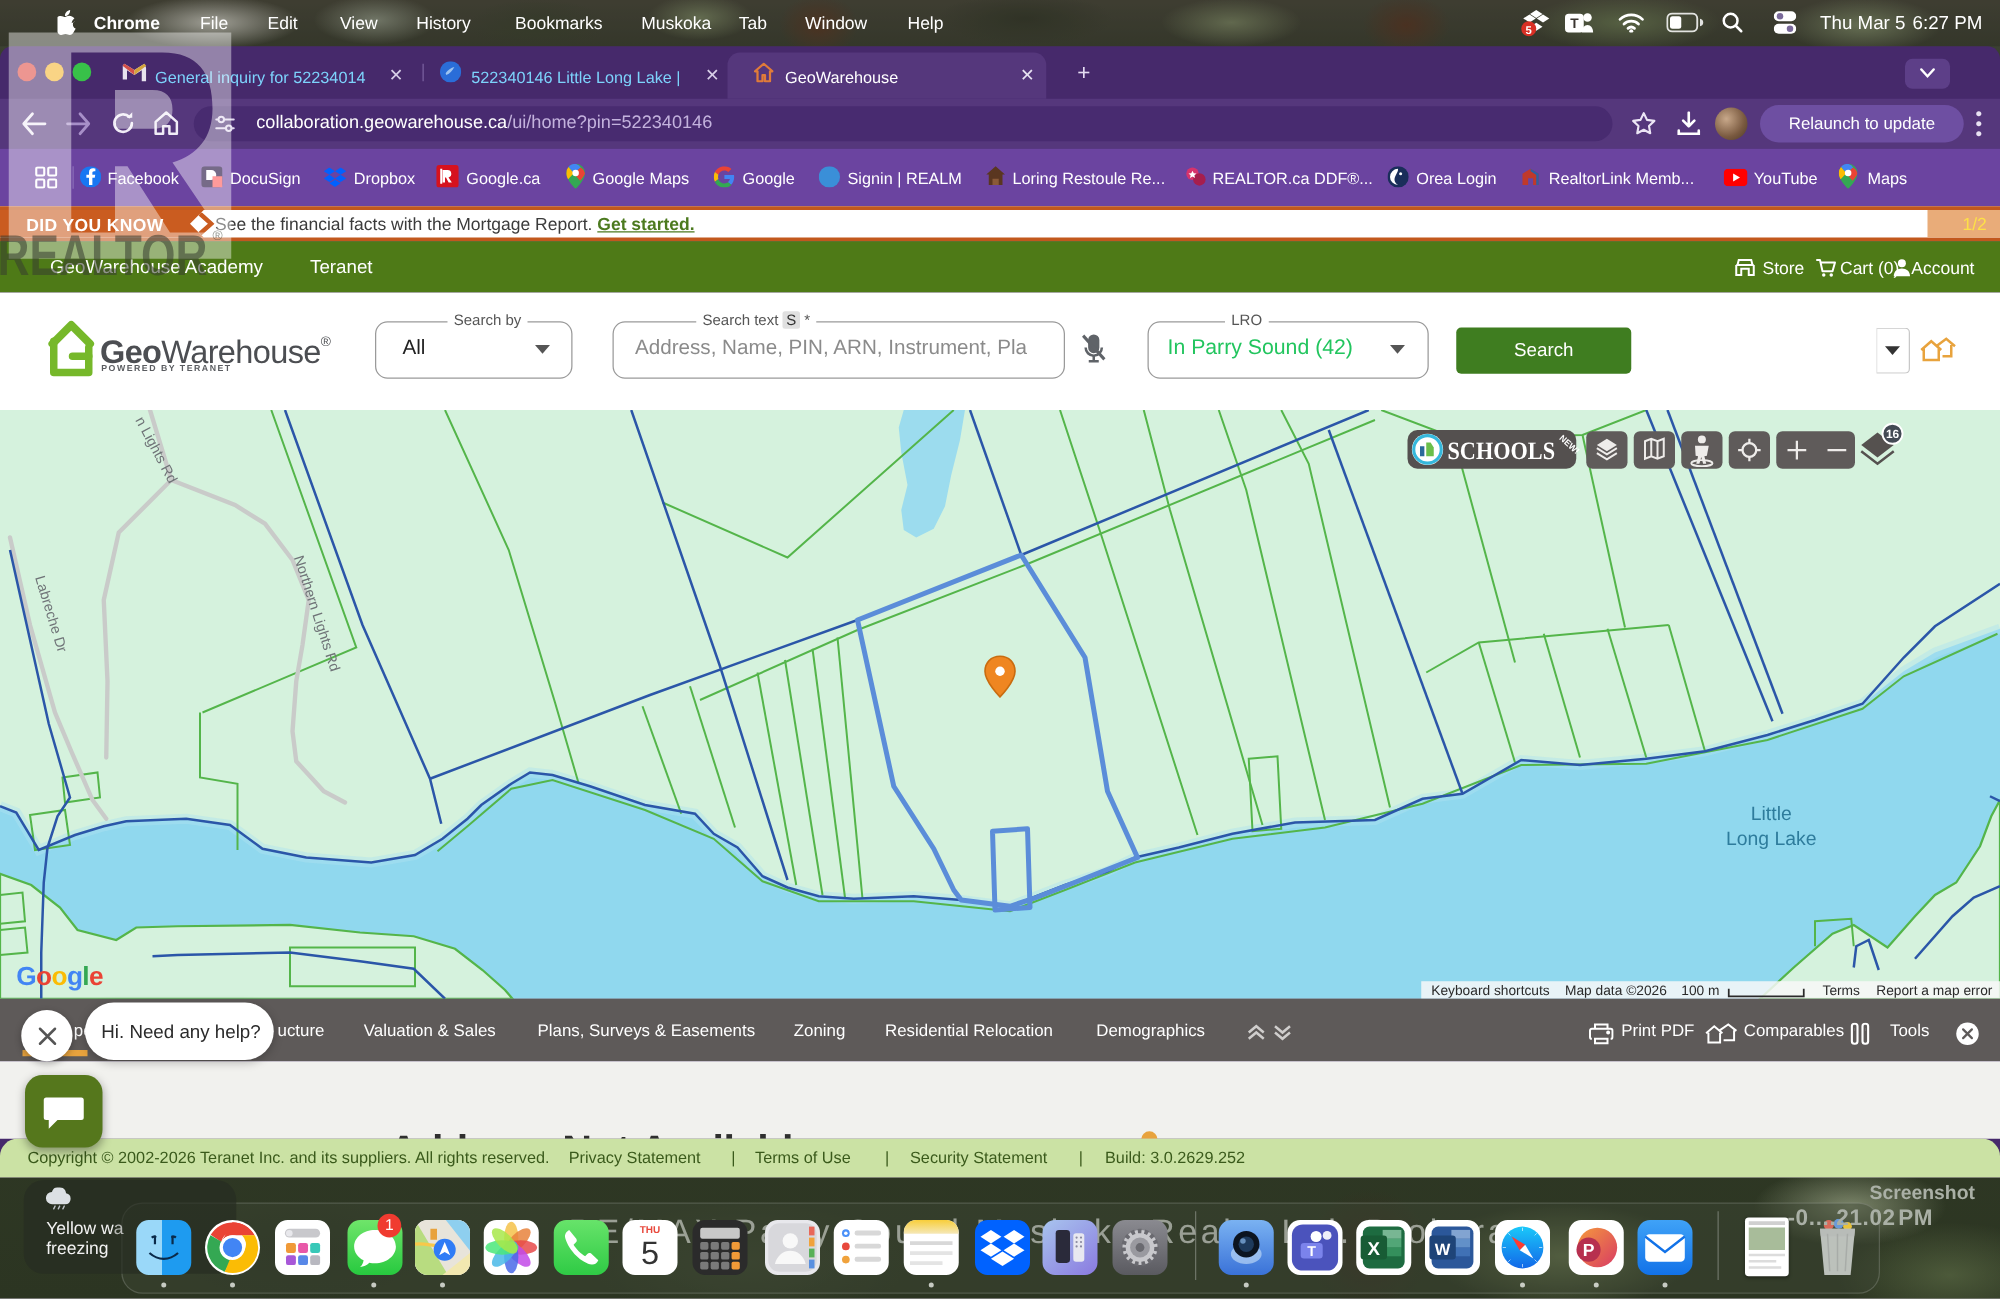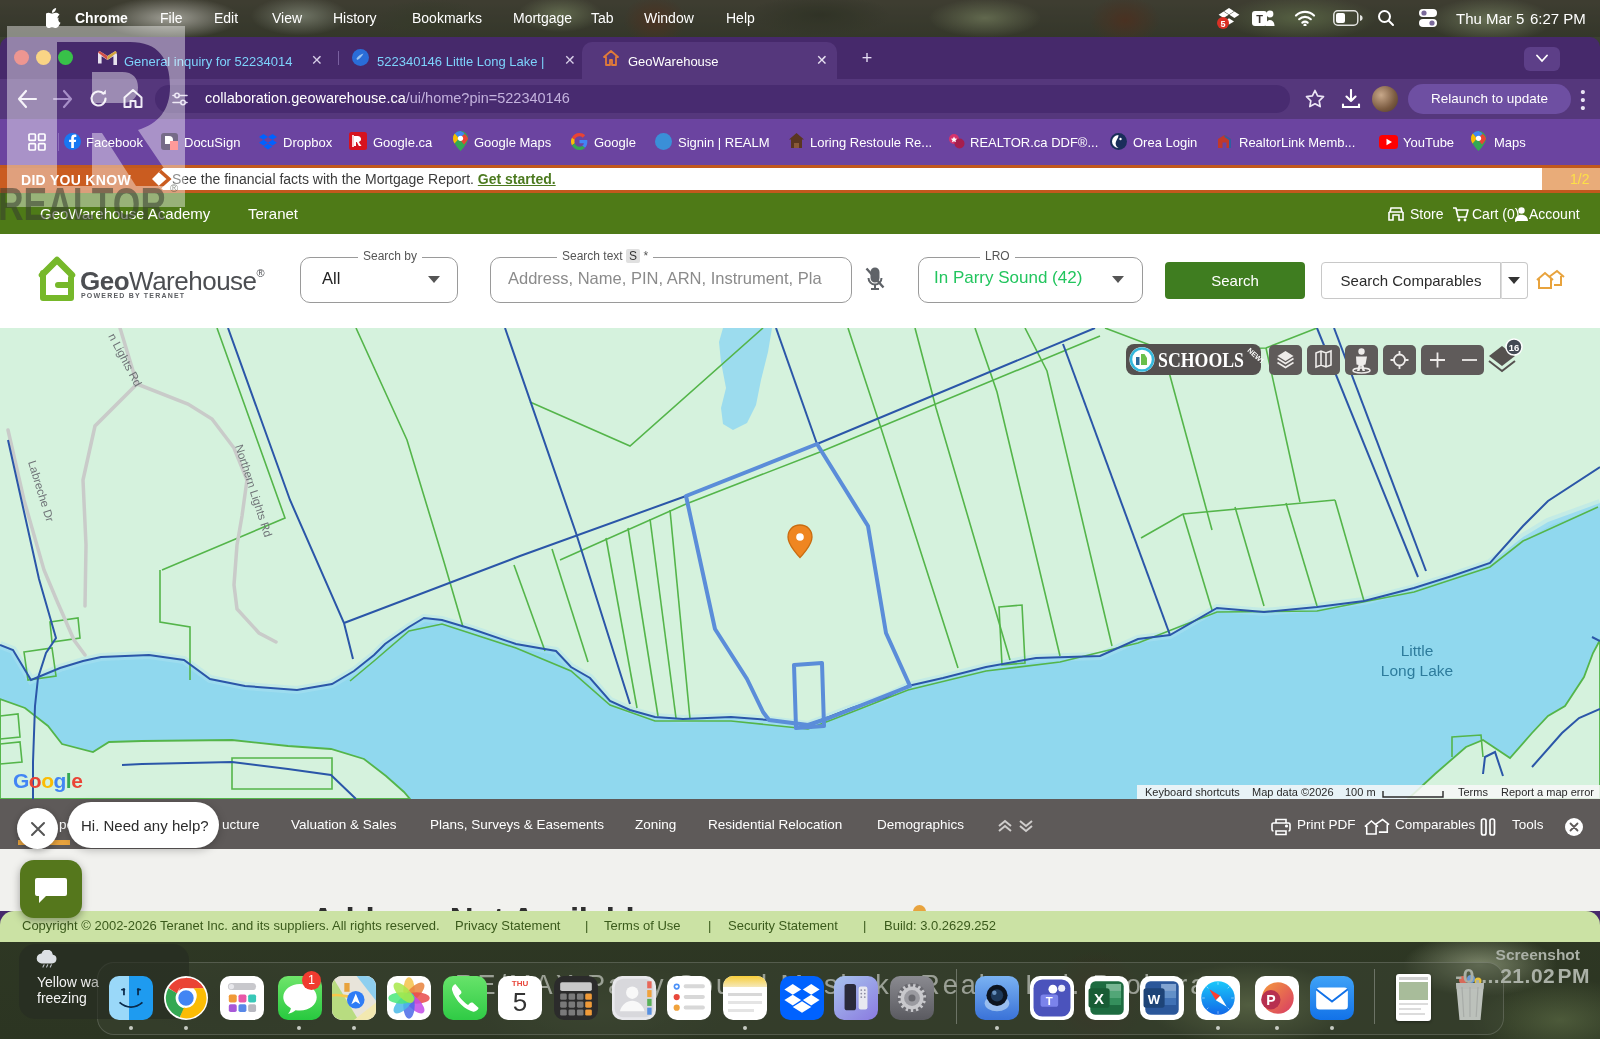--- a/index.html
+++ b/index.html
@@ -69,21 +69,21 @@
   <div id="menubar"></div>
   <svg class="abs" style="left:46px;top:8px" width="16" height="20" viewBox="0 0 16 20">
       <path fill="#fff" d="M11.4 10.6c0-2.6 2.1-3.8 2.2-3.9-1.2-1.8-3.1-2-3.7-2-1.6-.2-3.1.9-3.9.9-.8 0-2-.9-3.4-.9-1.7 0-3.3 1-4.2 2.6-1.8 3.1-.5 7.7 1.3 10.2.9 1.2 1.9 2.6 3.3 2.5 1.3-.1 1.8-.8 3.4-.8s2 .8 3.4.8c1.4 0 2.3-1.2 3.2-2.5.7-1 1-1.5 1.5-2.7-2.7-1-3.1-5.2-.1-6.2zM9 3.3c.7-.9 1.2-2.1 1.1-3.3-1 .1-2.3.7-3 1.6-.7.8-1.3 2-1.1 3.2 1.2.1 2.3-.6 3-1.5z"></path>
     </svg>
   <div class="mitem" style="left:75px">Chrome</div>
   <div class="mitem" style="left:160px;font-weight:400">File</div>
   <div class="mitem" style="left:214px;font-weight:400">Edit</div>
   <div class="mitem" style="left:272px;font-weight:400">View</div>
   <div class="mitem" style="left:333px;font-weight:400">History</div>
   <div class="mitem" style="left:412px;font-weight:400">Bookmarks</div>
-  <div class="mitem" style="left:513px;font-weight:400">Mortgage</div>
+  <div class="mitem" style="left:513px;font-weight:400">Muskoka</div>
   <div class="mitem" style="left:591px;font-weight:400">Tab</div>
   <div class="mitem" style="left:644px;font-weight:400">Window</div>
   <div class="mitem" style="left:726px;font-weight:400">Help</div>
   <svg class="abs" style="left:1216px;top:8px" width="26" height="22" viewBox="0 0 26 22">
     <g fill="#fff">
         <path d="M13 0 8 3.2 13 6.4 18 3.2z"></path>
         <path d="M7.6 3.5 2.6 6.7l5 3.2 5-3.2z"></path>
         <path d="M18.4 3.5l-5 3.2 5 3.2 5-3.2z"></path>
         <path d="M13 10.2 8 13.4l5 3.2 5-3.2z"></path>
       </g>
@@ -329,21 +329,20 @@
         <path d="M4.5 12a6.5 6.5 0 0 0 13 0"></path>
         <path d="M11 18.5V23M7 23h8"></path>
         <path d="M2.5 2.5l17 19" stroke-width="2.4"></path>
       </g>
     </svg>
   <div class="fieldset" style="left:918px;width:225px"></div>
   <div class="flabel" style="left:940px">LRO</div>
   <div class="abs" style="left:934px;top:268px;font-size:17px;color:#22c55e">In Parry Sound (42)</div>
   <div class="caret" style="left:1112px;top:276px"></div>
   <div class="abs" style="left:1165px;top:262px;width:140px;height:37px;background:#3f7d20;border-radius:4px;color:#fff;font-size:15px;text-align:center;line-height:37px">Search</div>
-  <div class="abs" style="left:1321px;top:262px;width:180px;height:37px;background:#fff;border:1px solid #c8c8c8;border-radius:4px 0 0 4px;color:#2b2b2b;font-size:15px;text-align:center;line-height:36px">Search Comparables</div>
   <div class="abs" style="left:1501px;top:262px;width:27px;height:37px;background:#fff;border:1px solid #c8c8c8;border-left:1px solid #dcdcdc;border-radius:0 4px 4px 0"></div>
   <div class="abs" style="left:1508px;top:277px;width:0;height:0;border-left:6px solid transparent;border-right:6px solid transparent;border-top:7px solid #333"></div>
   <svg class="abs" style="left:1535px;top:268px" width="30" height="28" viewBox="0 0 30 28">
       <g fill="none" stroke="#e8a33d" stroke-width="2">
         <path d="M2 12 10 5l8 7M4 11v9h12v-9"></path>
         <path d="M14 9l8-6 7 6M26 8v9h-7"></path>
       </g>
     </svg>
   <svg class="abs" style="left:0;top:328px" width="1600" height="471" viewBox="0 328 1600 471">
     <rect x="0" y="328" width="1600" height="471" fill="#d5f2dd"></rect>
@@ -824,21 +823,21 @@
 
   <div class="abs" style="left:19px;top:944px;width:170px;height:75px;border-radius:16px;background:rgba(38,44,34,0.68)"></div>
   <svg class="abs" style="left:36px;top:950px" width="22" height="18" viewBox="0 0 30 24">
       <path d="M8 18h14a6 6 0 0 0 1-11.9A8 8 0 0 0 7.5 4.5 5.5 5.5 0 0 0 8 18z" fill="#dce0e4"></path>
       <path d="M11 20l-1.5 3M16 20l-1.5 3M21 20l-1.5 3" stroke="#bdc2c8" stroke-width="1.5" stroke-linecap="round"></path>
     </svg>
   <div class="abs" style="left:37px;top:974px;color:#f2f2f2;font-size:14px">Yellow w<span style="opacity:0.7">a</span></div>
   <div class="abs" style="left:37px;top:990px;color:#f2f2f2;font-size:14px">freezing</div>
 
   <div class="abs" style="left:1420px;top:946px;width:160px;text-align:right;color:#aab0a6;font-size:15.5px;font-weight:bold;line-height:17px">Screenshot</div>
-  <div class="abs" style="left:1430px;top:964px;width:160px;text-align:right;color:#aab0a6;font-size:21px;font-weight:bold;letter-spacing:0.5px">-0....21.02 PM</div>
+  <div class="abs" style="left:1430px;top:964px;width:160px;color:#aab0a6;font-size:18px;font-weight:bold;letter-spacing:0.5px">-0....21.02 PM</div>
 
   <div class="abs" style="left:455px;top:970px;font-size:27px;color:rgba(238,240,236,0.55);white-space:nowrap;letter-spacing:3px">RE/MAX Parry Sound Muskoka Realty Ltd. Brokerage</div>
   <svg class="abs" style="left:0;top:0" width="360" height="240" viewBox="0 0 360 240">
     <path fill-rule="evenodd" fill="rgba(255,255,255,0.42)" d="M7,26 h178 v181 h-178 z
       M57,42 L130,42 C158,42 170,58 170,87 C170,110 158,124 138,130 L176,186 L136,186 L102,133 L92,133 L92,186 L57,186 Z
       M92,72 L122,72 C133,72 138,78 138,87.5 C138,97 133,103 122,103 L92,103 Z"></path>
     <text x="-2" y="220" font-size="46" font-weight="bold" fill="rgba(55,60,48,0.55)" textLength="168" lengthAdjust="spacingAndGlyphs">REALTOR</text>
     <text x="170" y="192" font-size="11" fill="rgba(55,60,48,0.55)">®</text>
   </svg>
 </div>

